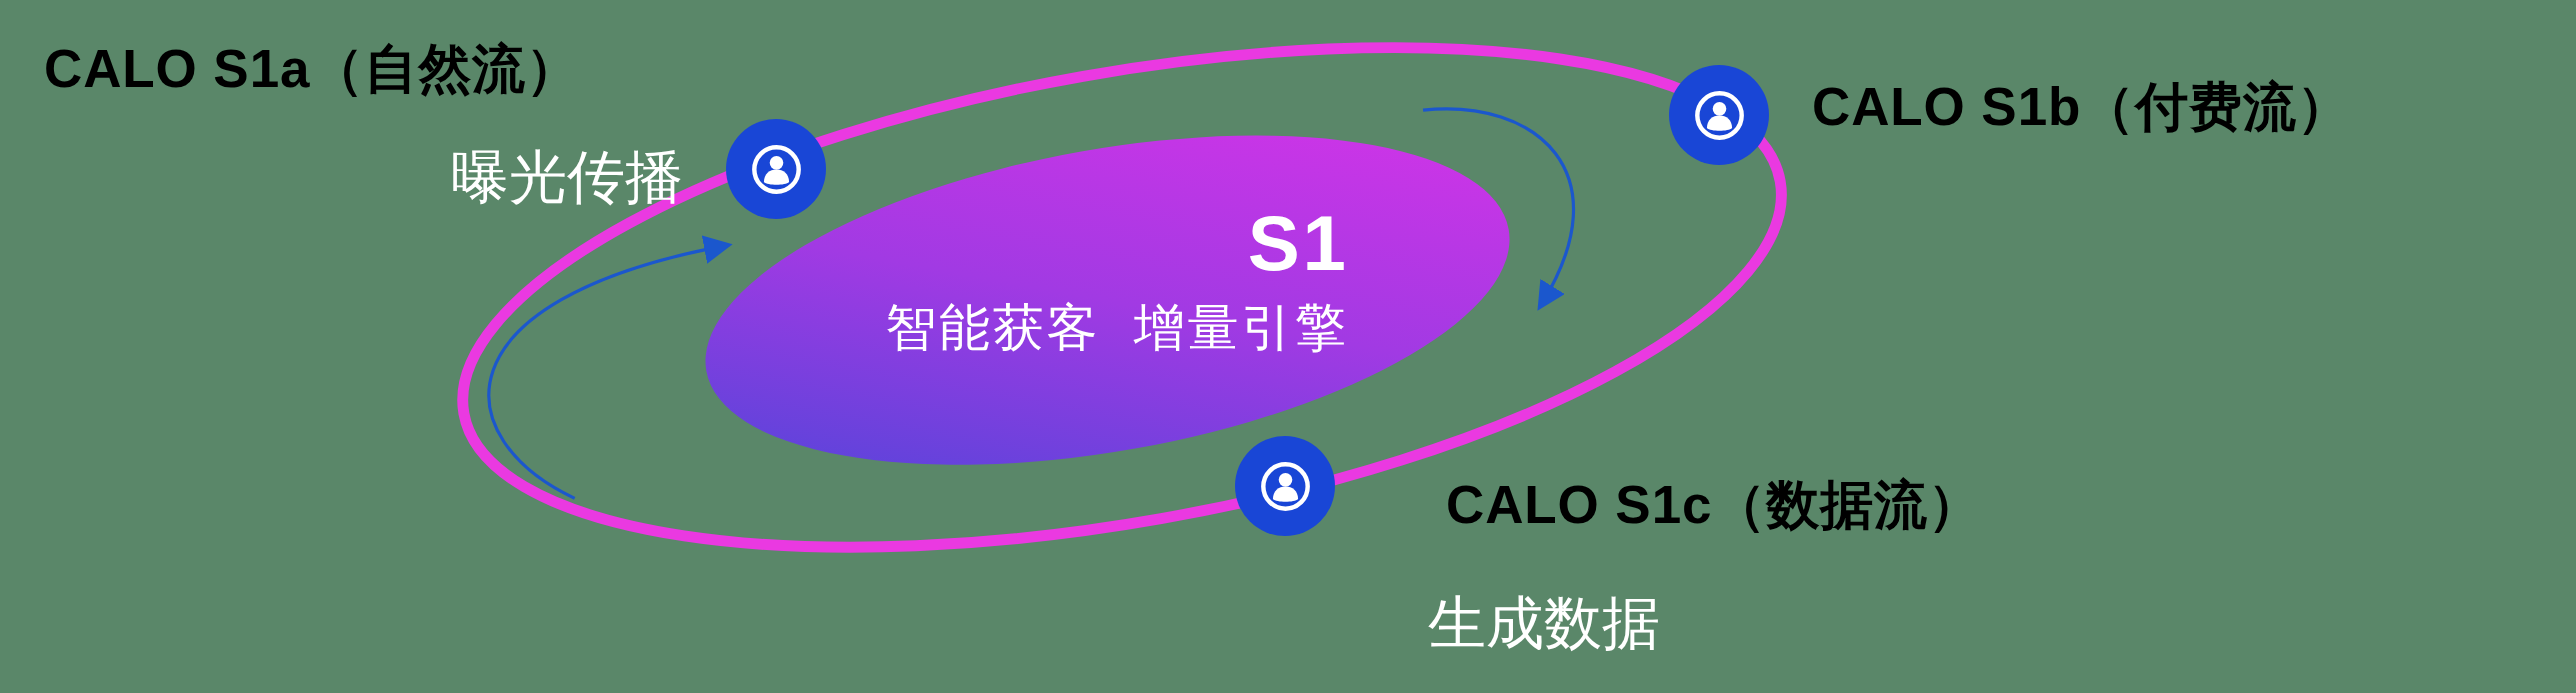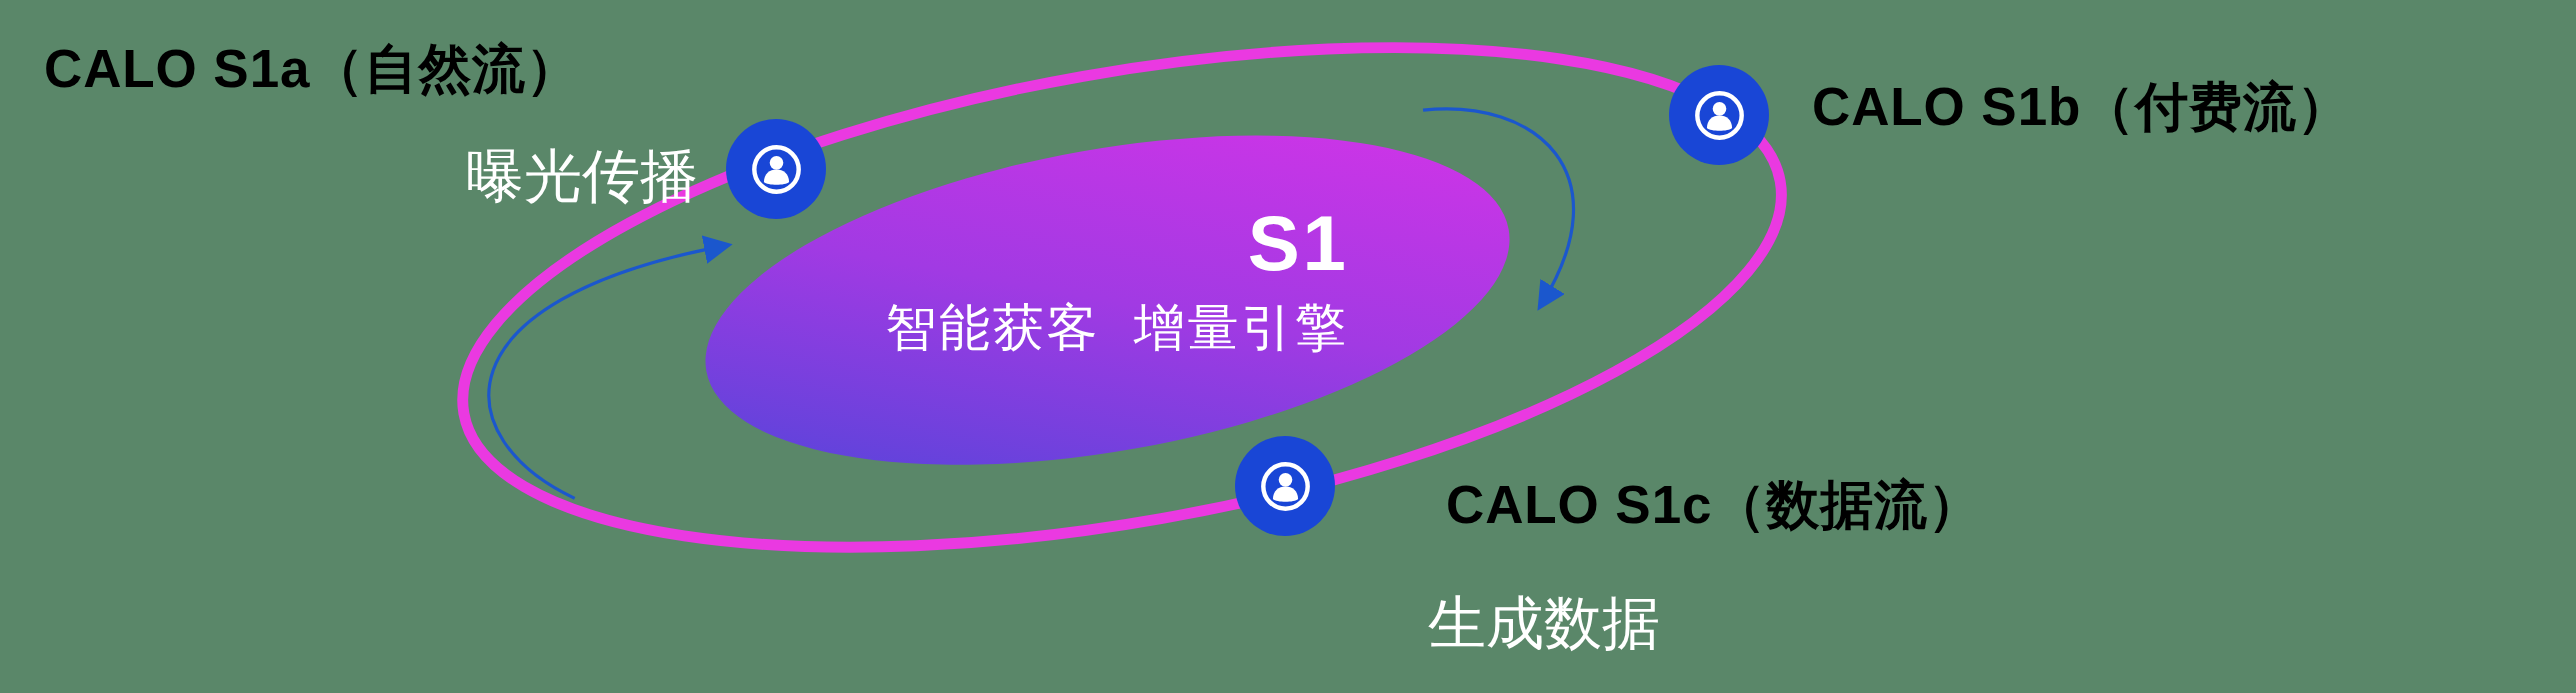--- a/index.html
+++ b/index.html
@@ -55,21 +55,21 @@
   .core-sub {
     font-size: 51px;
     font-weight: 500;
     margin-top: 12px;
     letter-spacing: 2.7px;
     white-space: pre;
   }
 
   
   #label-s1a { left: 44px;   top: 40px; }
-  #sub-s1a   { left: 466px;  top: 145px; font-family: Liberation Serif, serif; }
+  #sub-s1a   { left: 451px;  top: 145px; }
   #icon-s1a  { left: 726px;  top: 119px; }
 
   #label-s1b { left: 1812px; top: 78px; }
   #sub-s1b   { left: 1953px; top: 195px; }
   #icon-s1b  { left: 1669px; top: 65px; }
 
   #label-s1c { left: 1446px; top: 476px; }
   #sub-s1c   { left: 1428px; top: 591px; }
   #icon-s1c  { left: 1235px; top: 436px; }
 </style>

